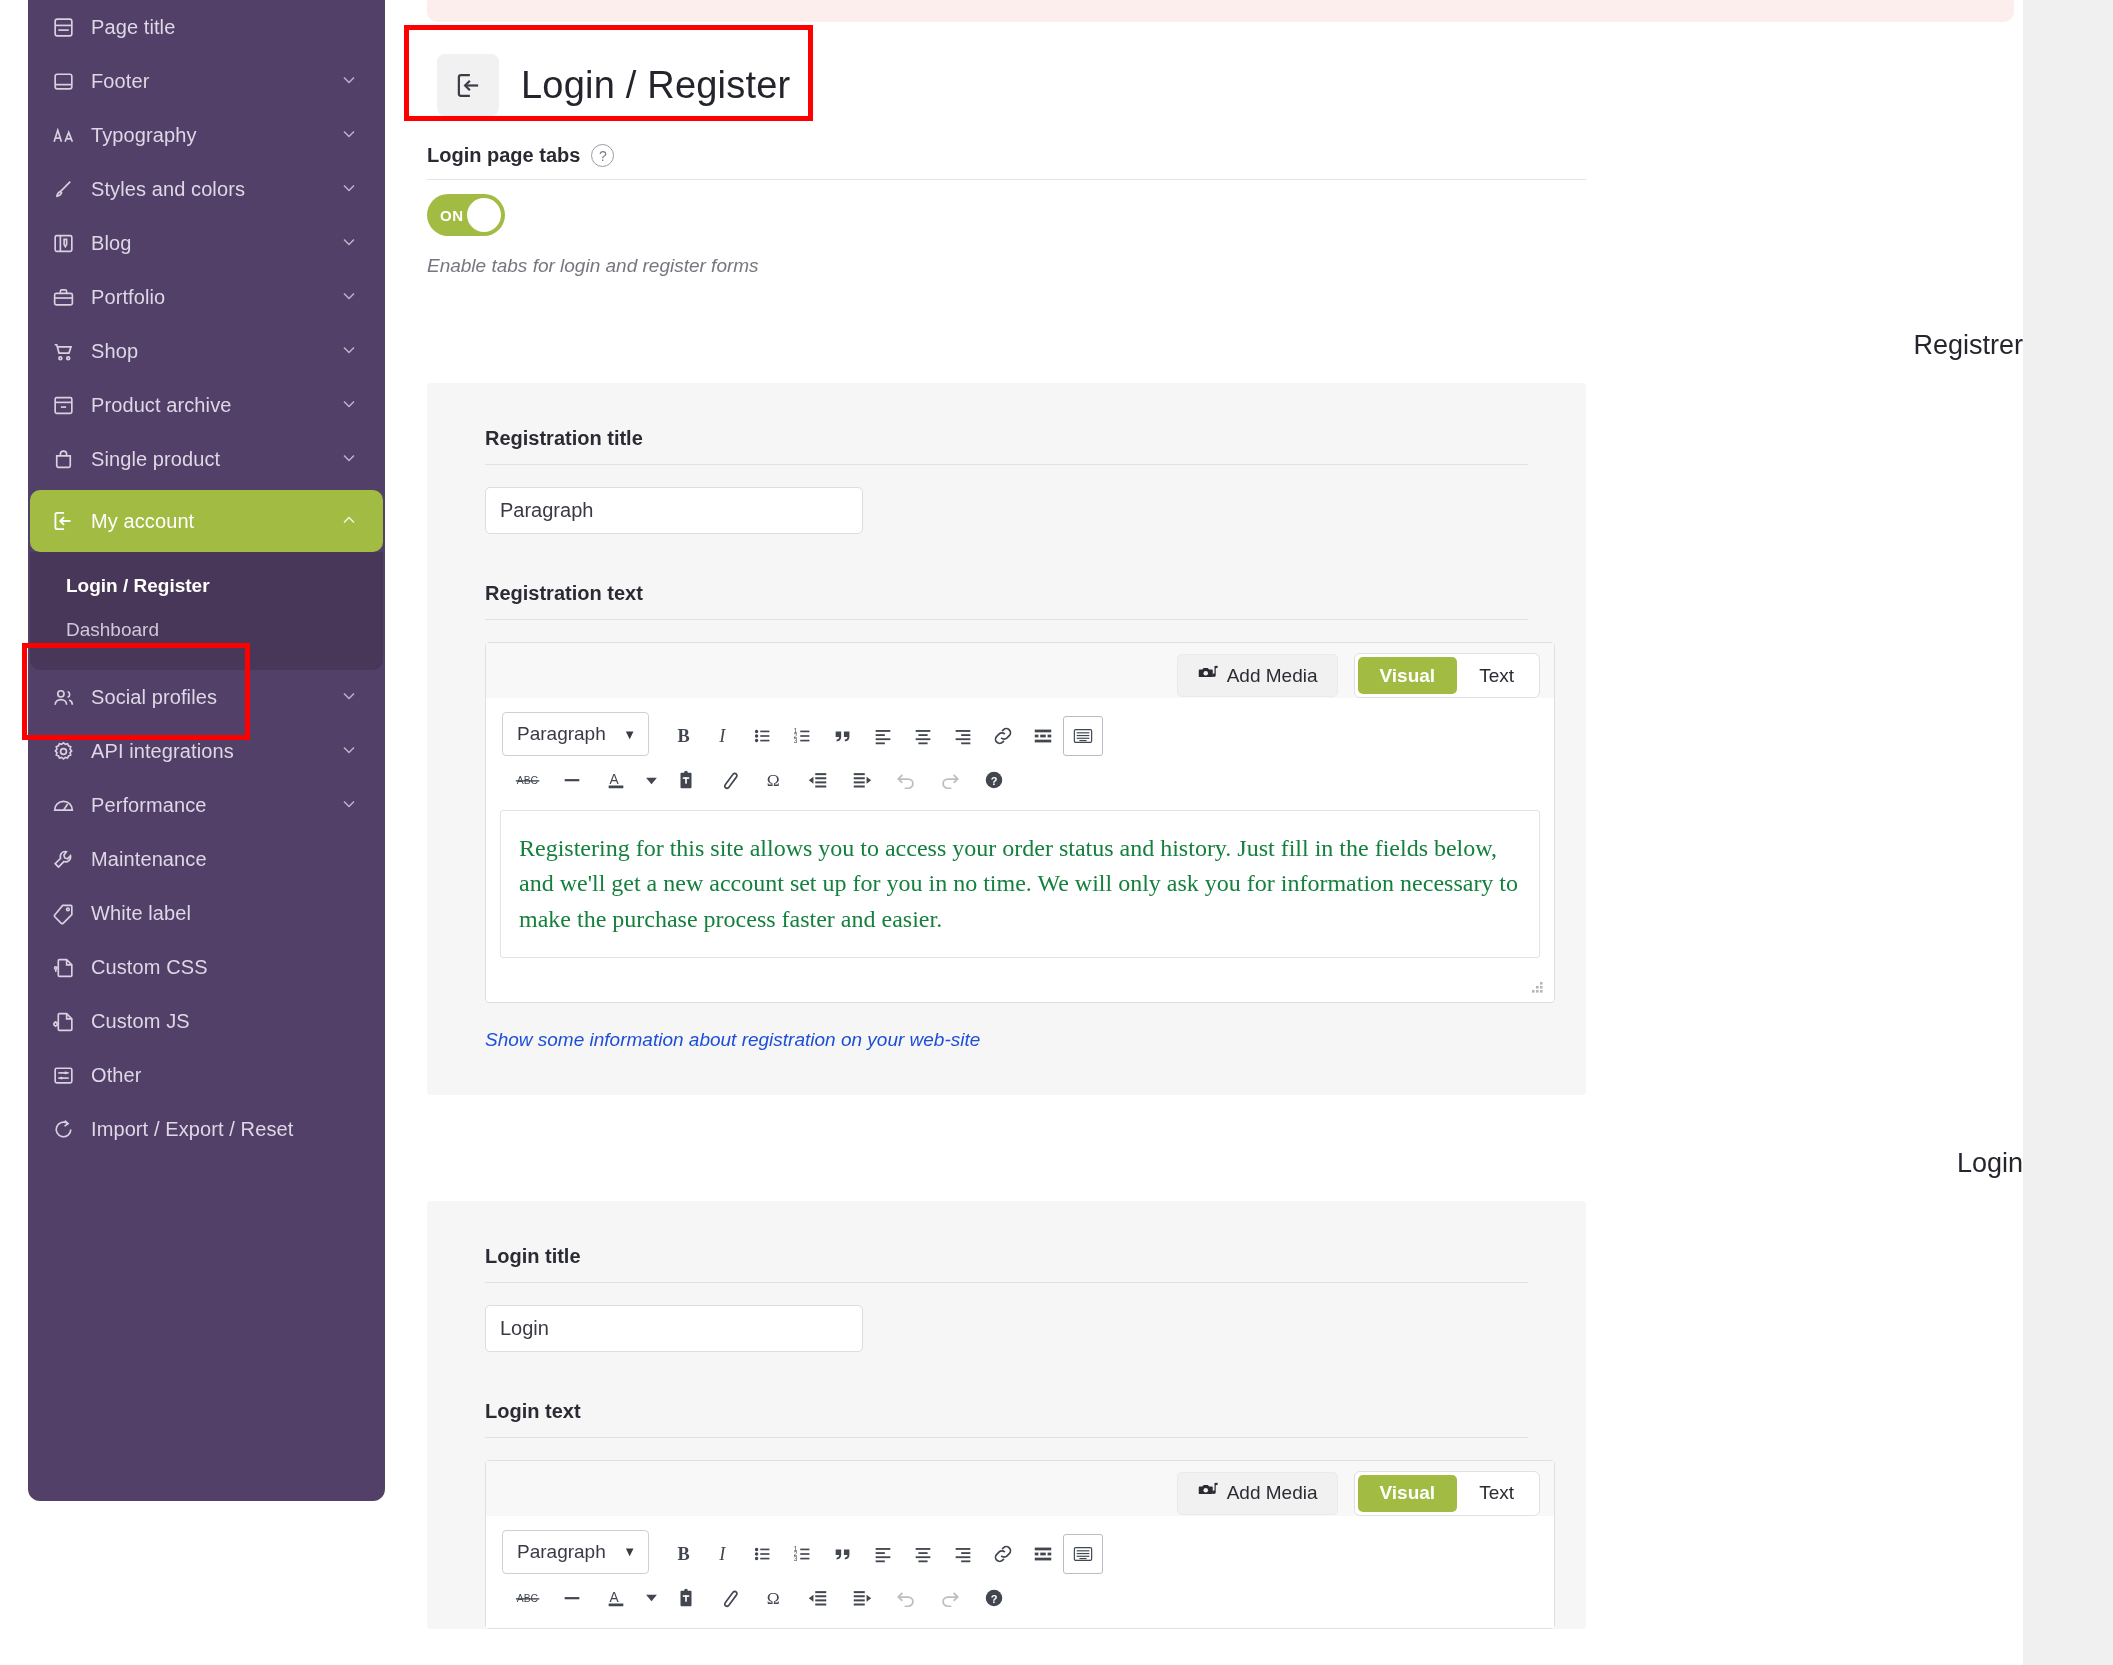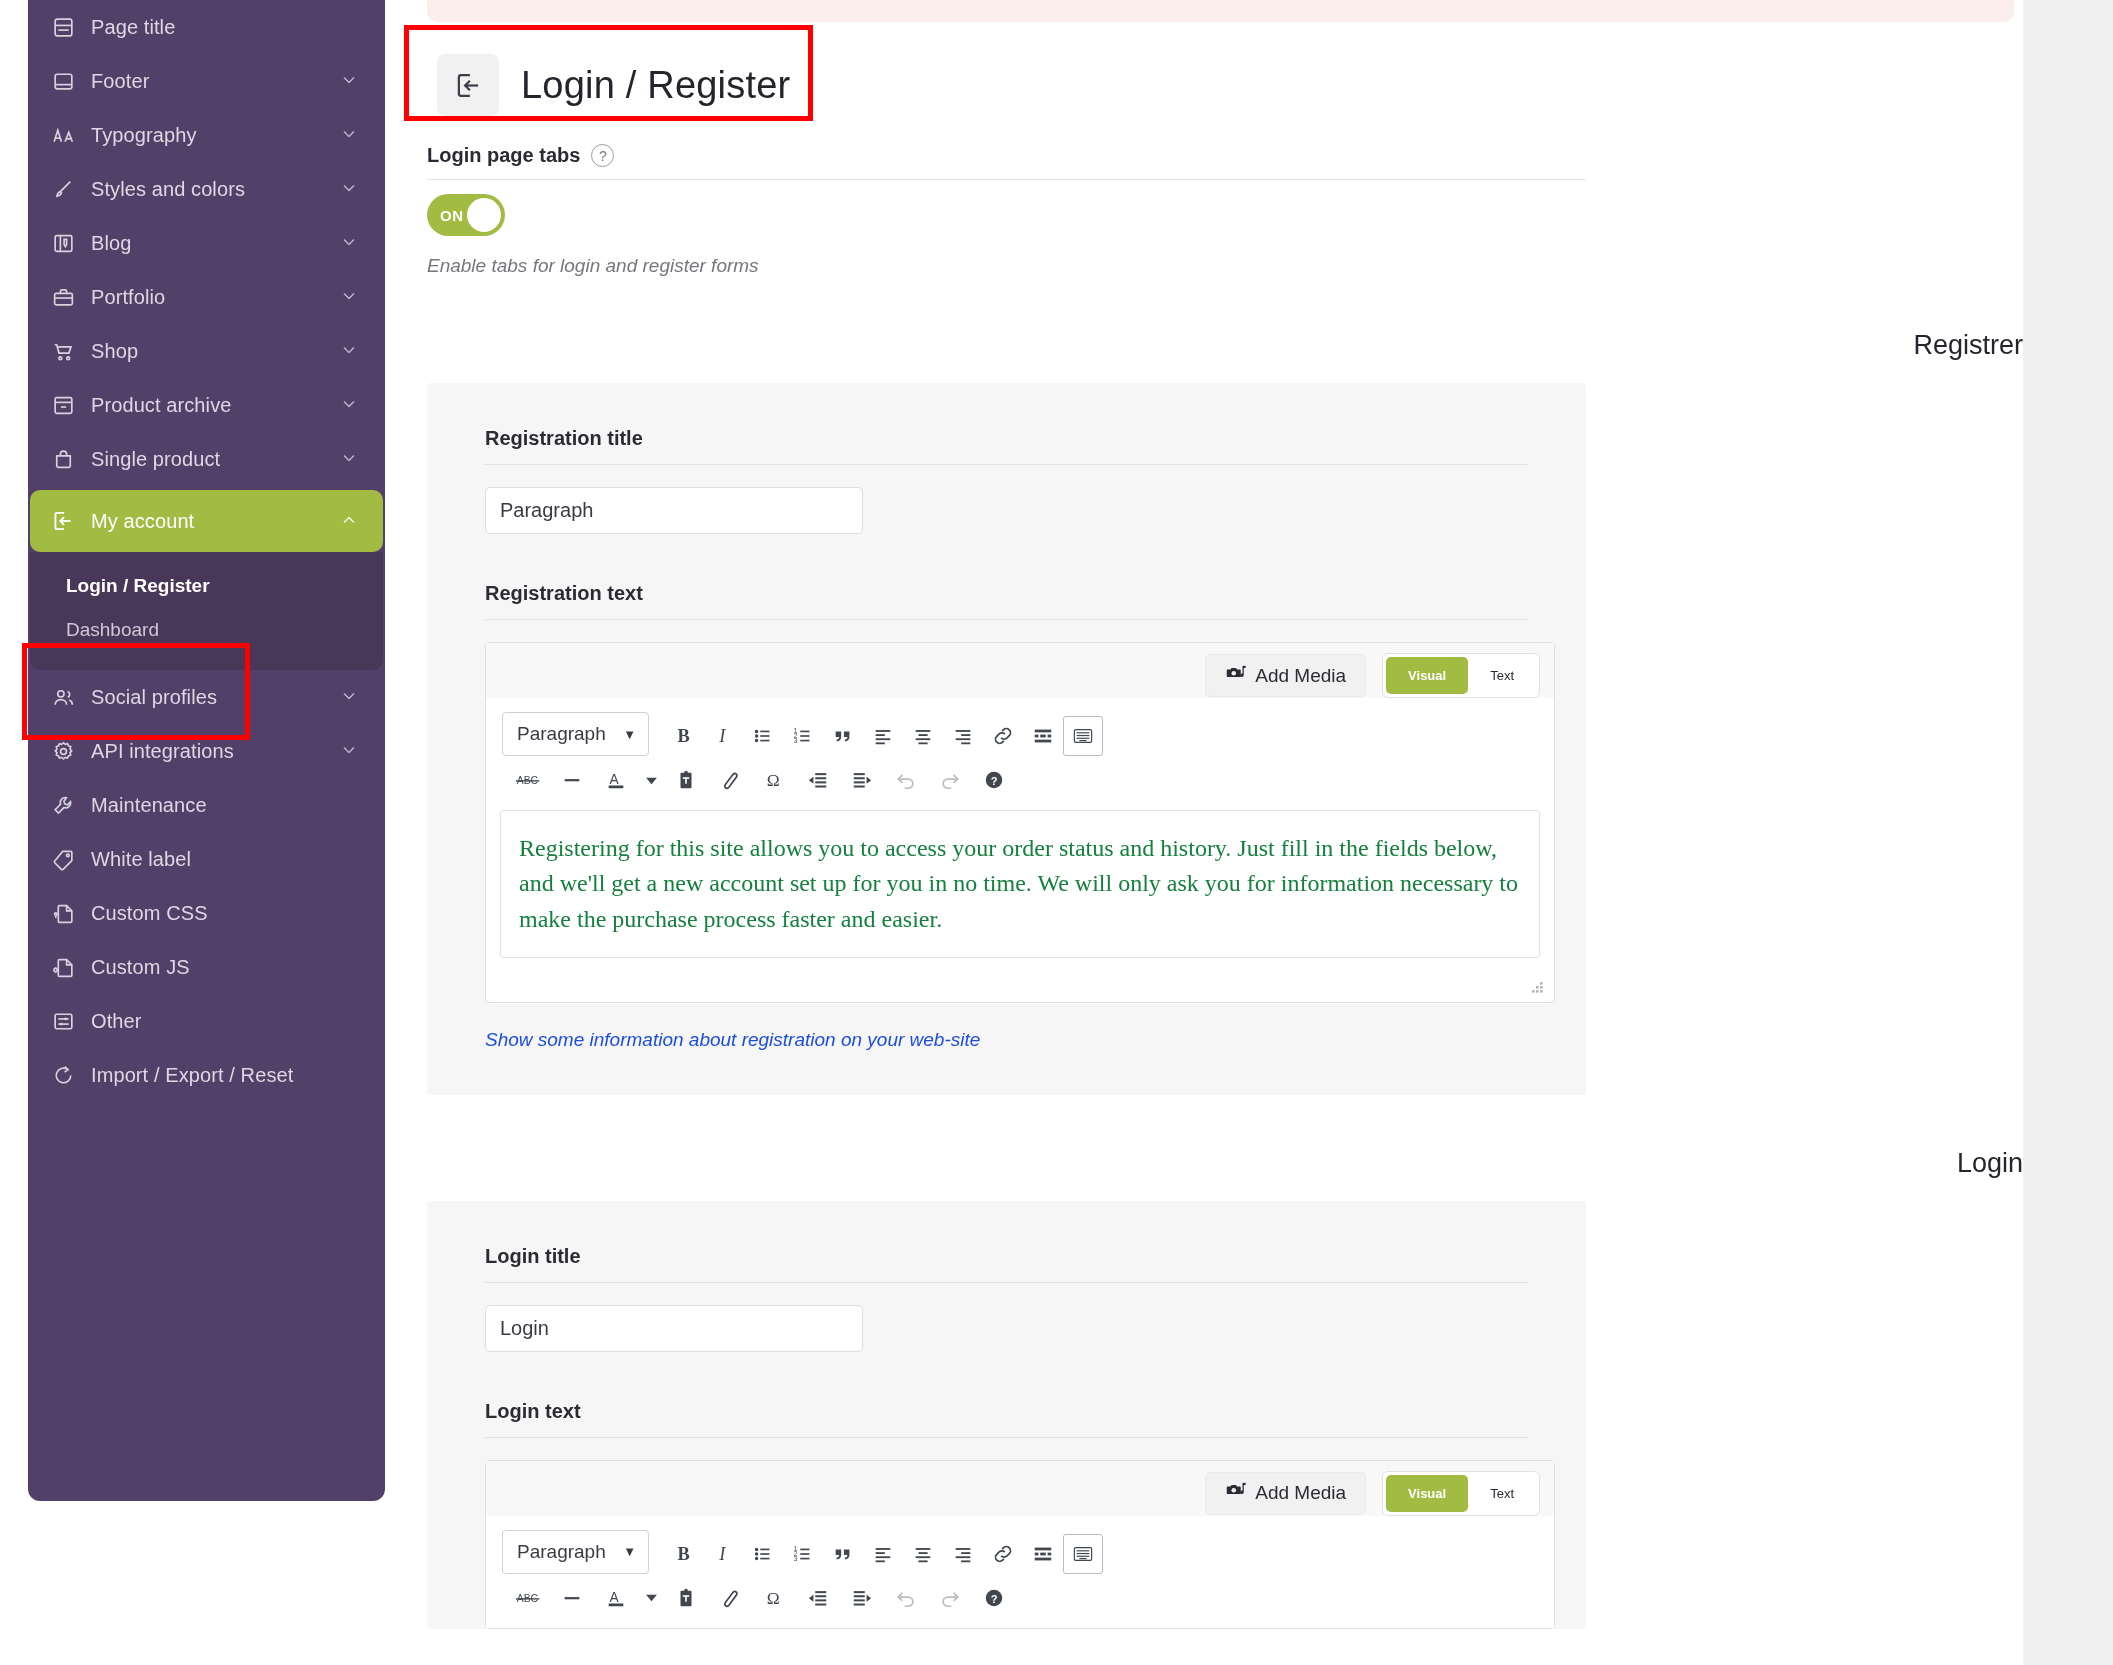--- a/index.html
+++ b/index.html
@@ -181,21 +181,21 @@
     border-radius: 5px; height: 43px; padding: 0 19px;
     font-size: 19px; color:#2b2b34; cursor:pointer;
   }
   .vt-group {
     display:flex; align-items:center; margin-left: 16px;
     border:1px solid #e0e0e5; border-radius:6px;
     background:#fff; padding:3px; height: 45px;
   }
   .vt {
     height: 37px; padding: 0 22px; border-radius: 5px;
-    display:flex; align-items:center; font-size:13px;
+    display:flex; align-items:center; font-size:19px;
     color:#2b2b34; cursor:pointer;
   }
   .vt.on { background:#a2bb42; color:#fff; font-weight: 600; }
 
   .ed-toolbar { padding: 12px 16px 10px 16px; background:#fff; }
   .tb-row { display:flex; align-items:flex-end; gap: 0px; height: 46px; }
   .tb-row.r2 { height: 44px; padding-left: 6px; gap: 4px; }
   .tb-btn {
     width: 40px; height: 40px;
     display:flex; align-items:center; justify-content:center;
@@ -424,20 +424,34 @@
         </svg>
       </span>
       <span class="label">API integrations</span>
       <span class="chev">
         <svg width="20" height="20" viewBox="0 0 24 24" fill="none" stroke="#cfc8db" stroke-width="1.8">
             <polyline points="6,9 12,15 18,9"></polyline>
           </svg>
       </span>
     </div>
 
+    <div class="nav-item">
+      <span class="ico">
+        <svg width="25" height="25" viewBox="0 0 24 24" fill="none" stroke="#d7d1e0" stroke-width="1.6">
+          <path d="M3.5 16.5 a8.5 8.5 0 0 1 17 0 z" fill="none"></path>
+            <line x1="12" y1="16.5" x2="16" y2="10.5"></line>
+        </svg>
+      </span>
+      <span class="label">Performance</span>
+      <span class="chev">
+        <svg width="20" height="20" viewBox="0 0 24 24" fill="none" stroke="#cfc8db" stroke-width="1.8">
+            <polyline points="6,9 12,15 18,9"></polyline>
+          </svg>
+      </span>
+    </div>
 
     <div class="nav-item">
       <span class="ico">
         <svg width="25" height="25" viewBox="0 0 24 24" fill="none" stroke="#d7d1e0" stroke-width="1.6">
           <path d="M14.8 4.5 a4.8 4.8 0 0 0 -5.6 6.3 L4 16 l3.2 3.2 5.2 -5.2 a4.8 4.8 0 0 0 6.3 -5.6 l-2.9 2.9 -2.6 -.8 -.8 -2.6 z"></path>
         </svg>
       </span>
       <span class="label">Maintenance</span>
     </div>
 

